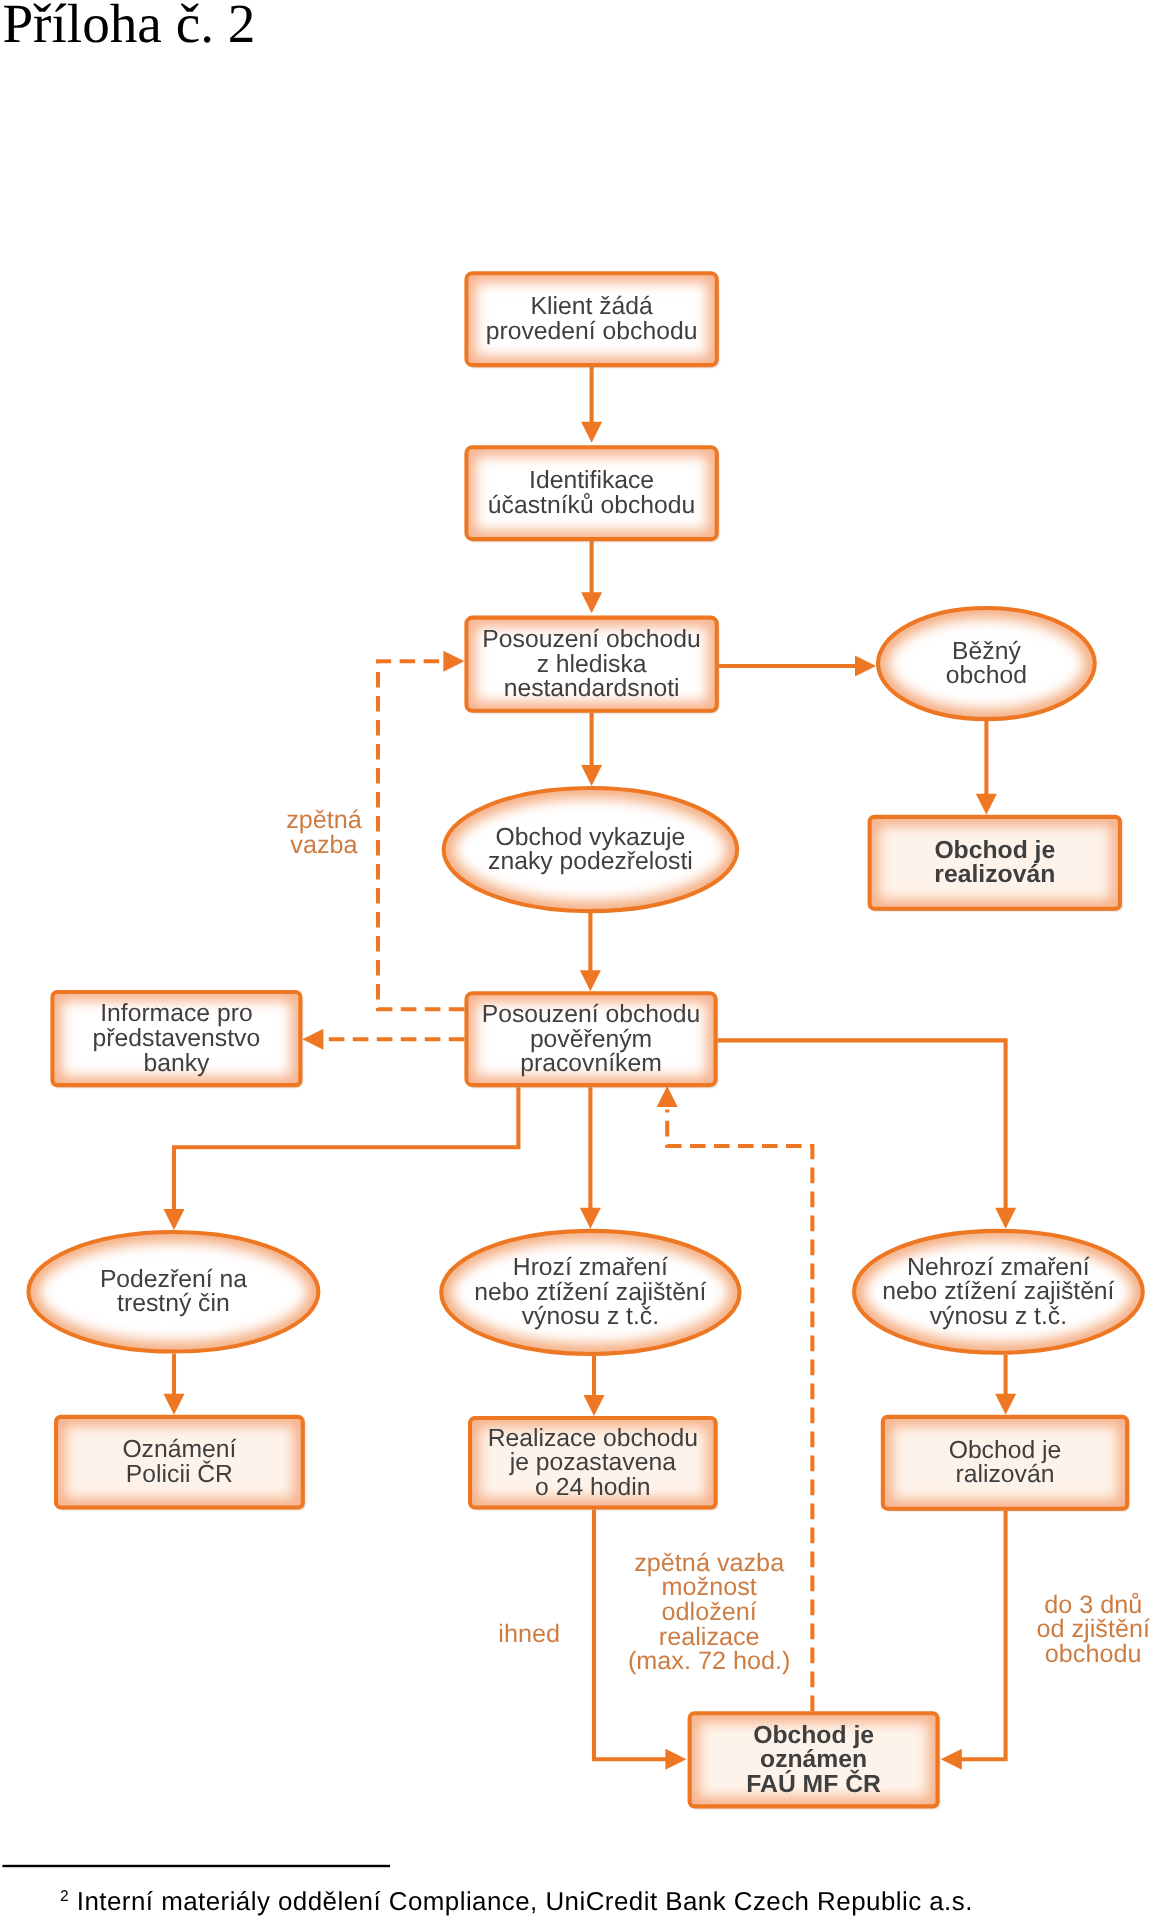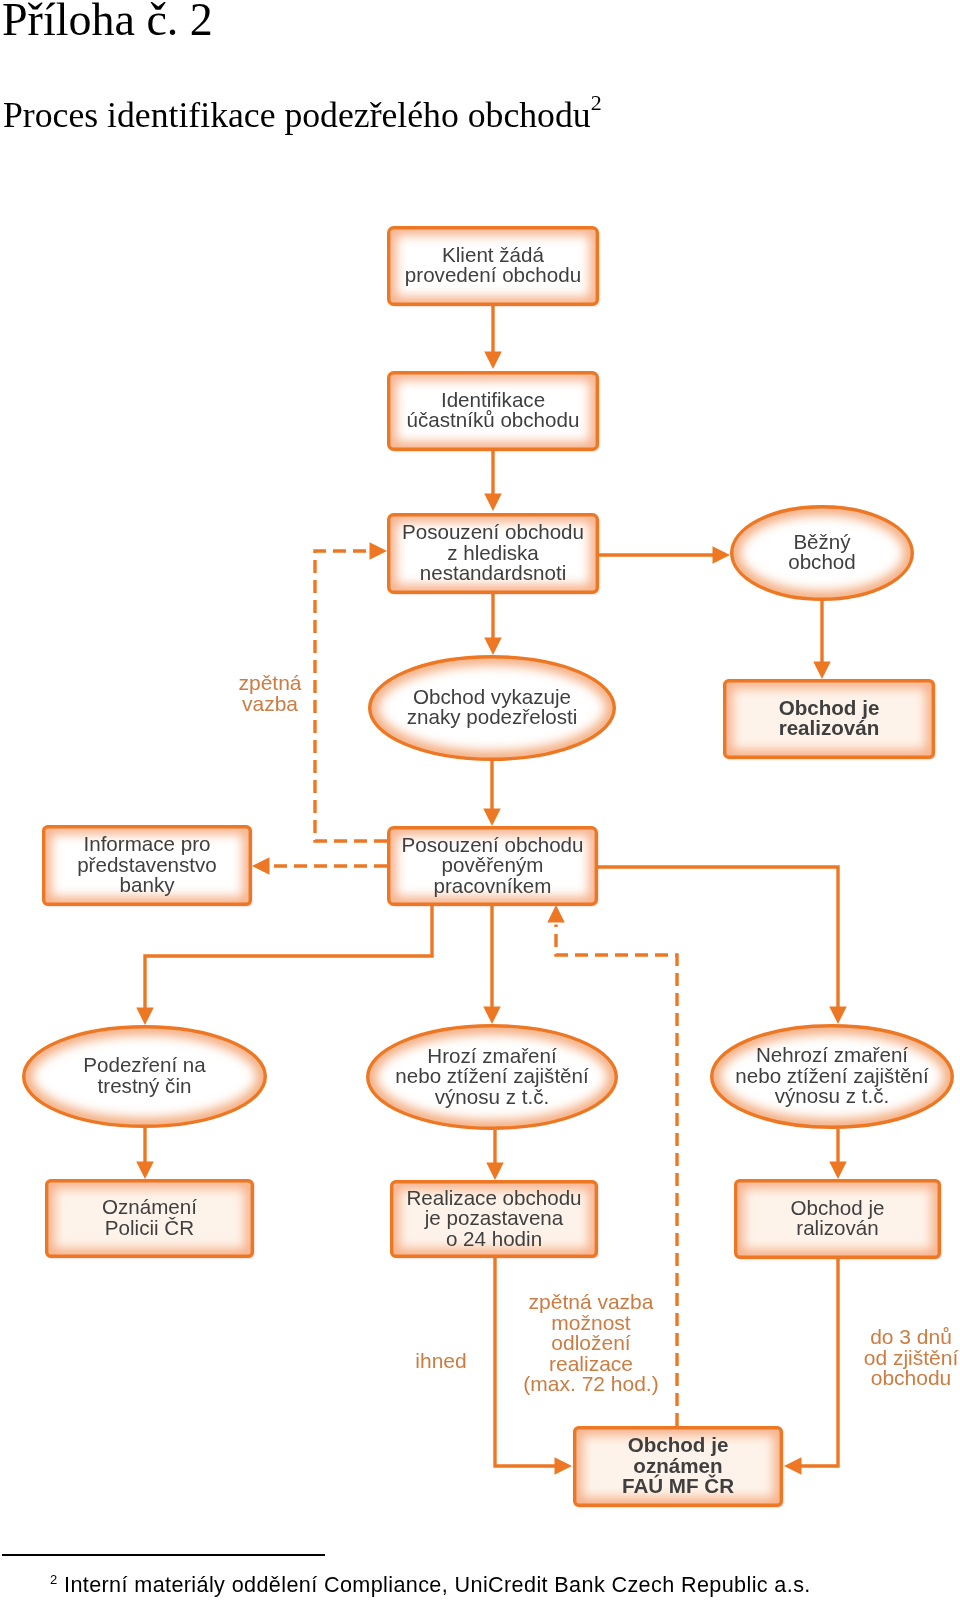--- a/index.html
+++ b/index.html
@@ -17,21 +17,20 @@
   #footnote{position:absolute;left:2px;top:1571px;font-size:21.6px;line-height:28px;color:#000;
             font-family:"Liberation Sans",sans-serif;white-space:nowrap;letter-spacing:0.38px;margin-left:48px;}
   #footnote sup{font-size:13px;vertical-align:super;line-height:0;}
   text{font-family:"Liberation Sans",sans-serif;}
 </style>
 </head>
 <body>
 
 <div class="page">
   <div id="title1">Příloha č. 2</div>
-  <div id="title2"><span>Proces identifikace podezřelého obchodu</span><sup>2</sup></div>
 
   <svg class="flow" id="flow" width="960" height="1601" viewBox="0 0 960 1601">
     <defs>
       <filter id="blurGlow" x="-60%" y="-60%" width="220%" height="220%">
         <feGaussianBlur stdDeviation="5.2"></feGaussianBlur>
       </filter>
       <filter id="blurGlowE" x="-60%" y="-60%" width="220%" height="220%">
         <feGaussianBlur stdDeviation="5.4"></feGaussianBlur>
       </filter>
       <filter id="sh" x="-30%" y="-30%" width="175%" height="175%">

